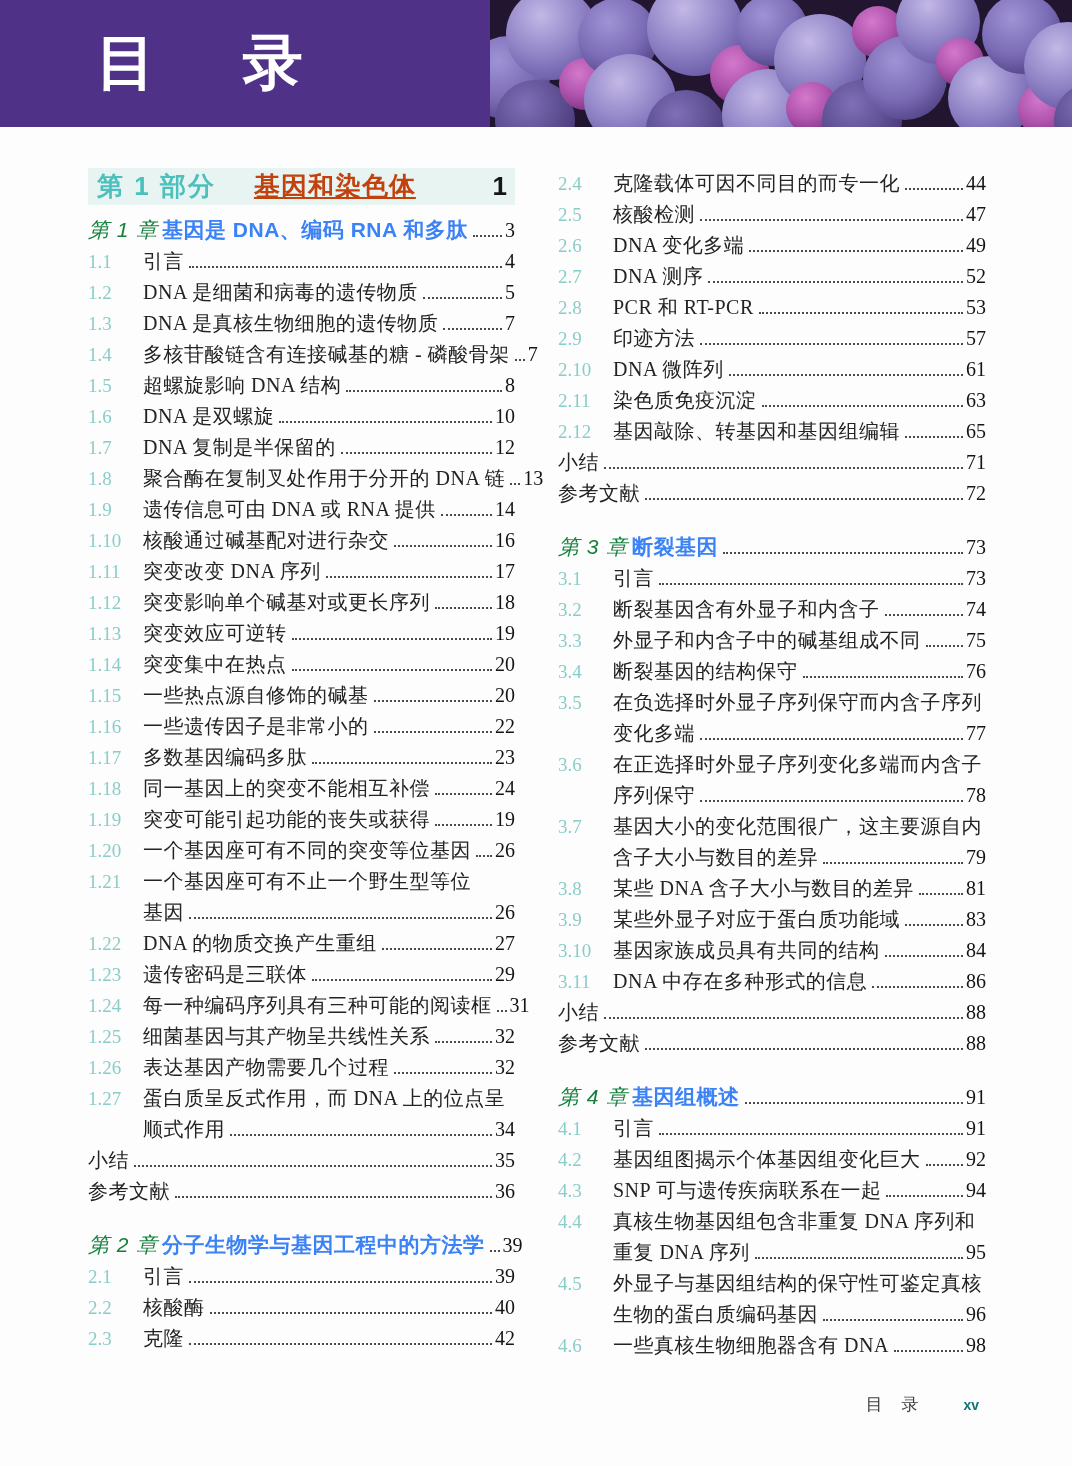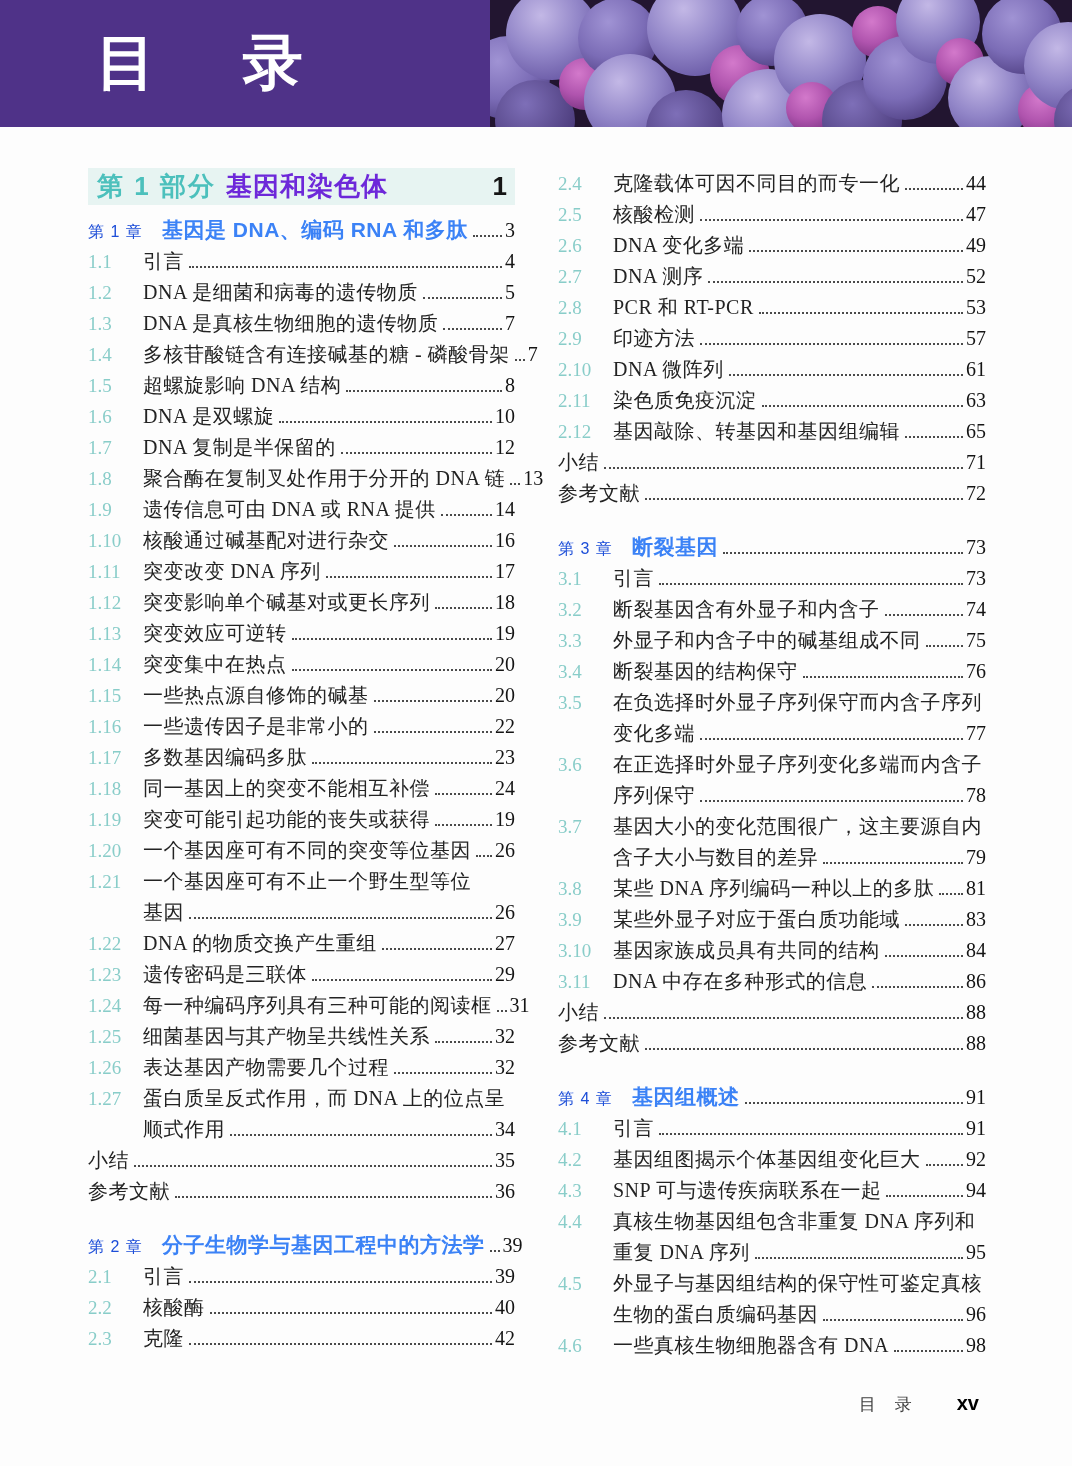--- a/index.html
+++ b/index.html
@@ -31,21 +31,21 @@
   .col-right{left:558px;width:428px;}
   
   .part-header{
     display:flex;align-items:center;
     height:37px;background:#e7f4f2;
     padding:0 8px 0 9px;margin-bottom:9px;
     font-family:"Liberation Sans", sans-serif;
     font-size:26px;font-weight:bold;
   }
   .part-label{color:#4cc0bc;letter-spacing:2px;}
-  .part-title{color:#6d28d9;margin-left:10px;letter-spacing:1px;}
+  .part-title{color:#c2410c;margin-left:38px;letter-spacing:1px;text-decoration:underline;}
   .part-page{margin-left:auto;color:#151515;}
   
   .row{display:flex;align-items:baseline;height:31px;line-height:31px;}
   .num{
     flex:none;width:55px;
     font-size:19px;color:#89cdc9;
     font-family:"Liberation Serif", serif;
   }
   .txt{
     flex:none;font-size:20px;color:#232323;
@@ -59,38 +59,38 @@
   }
   .pg{
     flex:none;font-size:20px;color:#141414;
     font-family:"Liberation Serif", serif;
   }
   
   .row.chapter{height:32px;line-height:32px;}
   .ch-label{
     flex:none;width:74px;
     font-family:"Liberation Sans", sans-serif;
-    font-size:16px;color:#1d4ed8;letter-spacing:1px;
+    font-size:21px;color:#15803d;letter-spacing:1px;font-style:italic;
   }
   .ch-title{
     flex:none;
     font-family:"Liberation Sans", sans-serif;
     font-size:21px;font-weight:bold;color:#3b82f6;
     white-space:nowrap;letter-spacing:0.5px;
   }
   .gap{height:22px;}
   .twoline .row{height:31px;}
   
   .footer{
     position:absolute;right:93px;bottom:50px;
     display:flex;align-items:baseline;
     font-family:"Liberation Sans", sans-serif;
   }
   .footer-label{font-size:17px;color:#3c3c3c;word-spacing:8px;letter-spacing:3px;}
-  .footer-page{font-size:20px;font-weight:bold;color:#000000;margin-left:42px;}
+  .footer-page{font-size:14px;font-weight:bold;color:#0f766e;margin-left:42px;}
 </style>
 </head>
 <body>
 
 <div class="page">
 
   <div class="header-band">
     <svg class="header-photo" viewBox="0 0 590 127" preserveAspectRatio="none">
       <defs>
         <radialGradient id="sp1" cx="38%" cy="30%" r="75%">
@@ -494,21 +494,21 @@
           </div>
           <div class="row">
             <span class="num"></span>
             <span class="txt">含子大小与数目的差异</span>
             <span class="leader"></span>
             <span class="pg">79</span>
           </div>
         </div>
         <div class="row">
           <span class="num">3.8</span>
-          <span class="txt">某些 DNA 序列编码一种以上的多肽</span>
+          <span class="txt">某些 DNA 含子大小与数目的差异</span>
           <span class="leader"></span>
           <span class="pg">81</span>
         </div>
         <div class="row">
           <span class="num">3.9</span>
           <span class="txt">某些外显子对应于蛋白质功能域</span>
           <span class="leader"></span>
           <span class="pg">83</span>
         </div>
         <div class="row">

